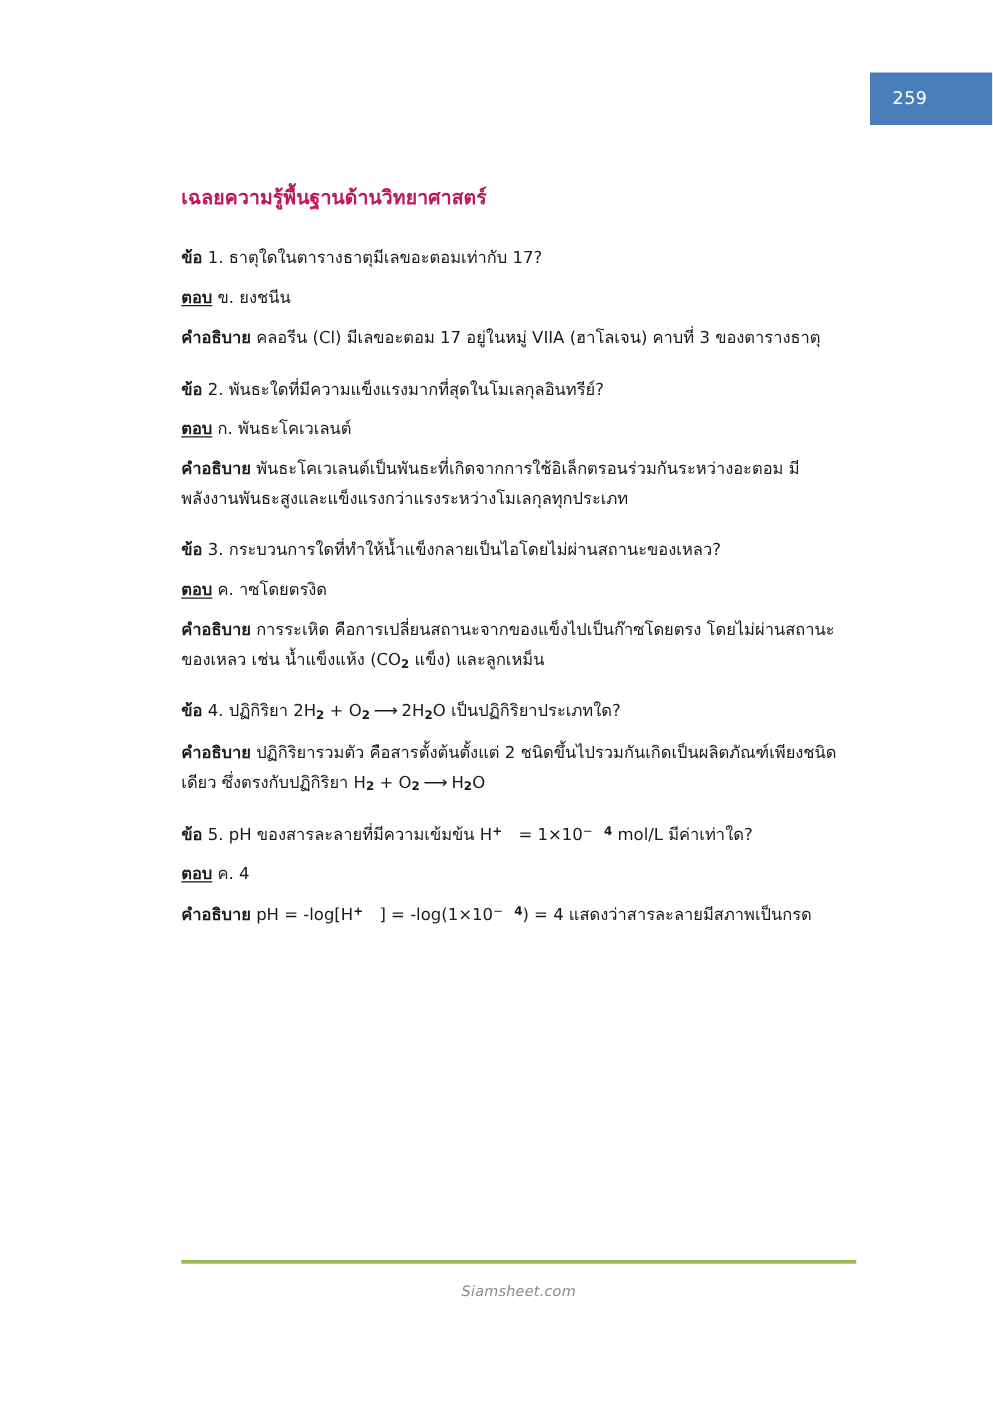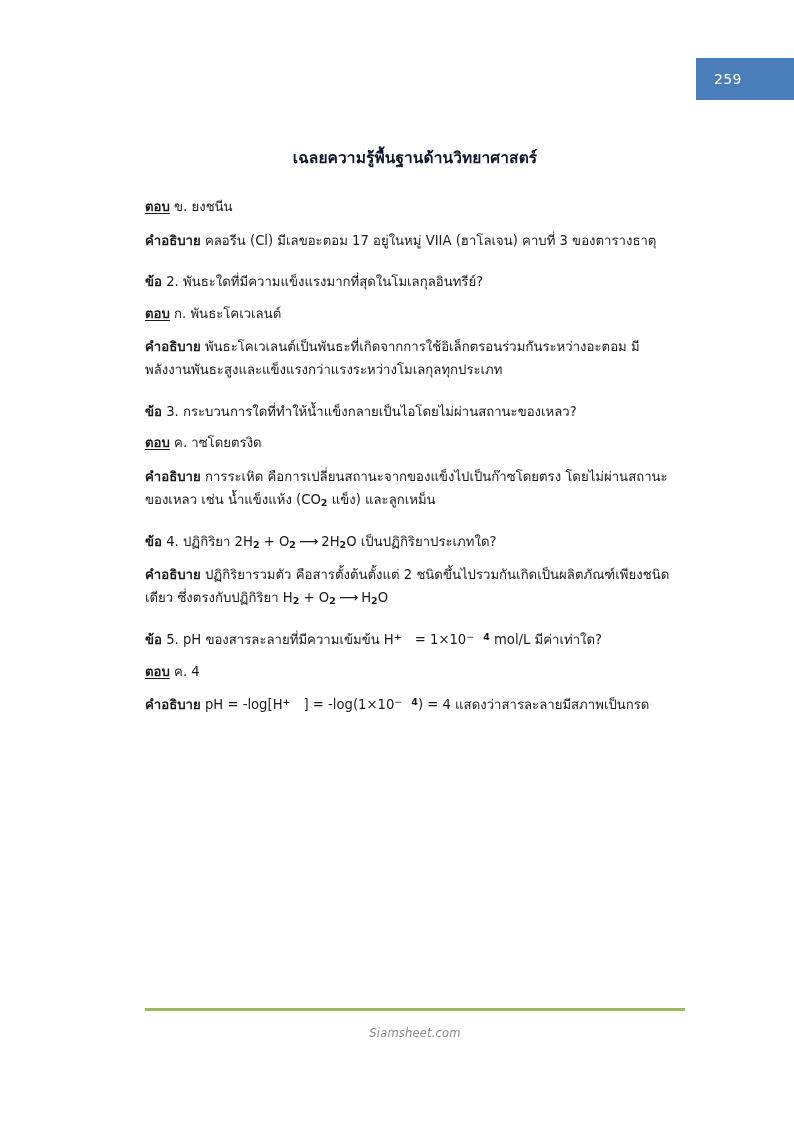--- a/index.html
+++ b/index.html
@@ -45,26 +45,26 @@
 
   
   .content {
     position: absolute;
     left: 145px;
     top: 147px;
     width: 540px;
   }
 
   .doc-title {
-    text-align: center;
+    text-align: left;
     font-size: 15.5px;
     font-weight: bold;
     line-height: 1.5;
     margin: 0 0 26px 0;
-    color: #0f172a;
+    color: #be185d;
     letter-spacing: 0.1px;
   }
 
   .qblock {
     margin: 0 0 19px 0;
   }
   .qline {
     font-size: 13.2px;
     line-height: 1.62;
     margin: 0 0 10px 0;
@@ -72,21 +72,20 @@
   }
   .qline:last-child { margin-bottom: 0; }
 
   .lbl-q {
     font-weight: bold;
   }
   .lbl-ans {
     font-weight: bold;
     text-decoration: underline;
     text-underline-offset: 2px;
-    font-family: Liberation Mono, monospace;
   }
   .lbl-exp {
     font-weight: bold;
   }
   .expl {
     line-height: 1.78;
   }
 
   sub, sup {
     font-weight: bold;
@@ -133,20 +132,25 @@
   <div class="page-badge" style="background: rgb(74, 126, 187);">
     <span class="num">259</span>
   </div>
 
   <div class="content">
 
     <h1 class="doc-title">เฉลยความรู้พื้นฐานด้านวิทยาศาสตร์</h1>
 
     <div class="qblock">
       <p class="qline">
+        <span class="lbl-q">ข้อ</span>
+        <span>1.</span>
+        <span>ธาตุใดในตารางธาตุมีเลขอะตอมเท่ากับ 17?</span>
+      </p>
+      <p class="qline">
         <span class="lbl-ans">ตอบ</span>
         <span>ข. ยงชนีน</span>
       </p>
       <p class="qline expl">
         <span class="lbl-exp">คำอธิบาย</span>
         <span>คลอรีน (Cl) มีเลขอะตอม 17 อยู่ในหมู่ VIIA (ฮาโลเจน) คาบที่ 3 ของตารางธาตุ</span>
       </p>
     </div>
 
     <div class="qblock">

